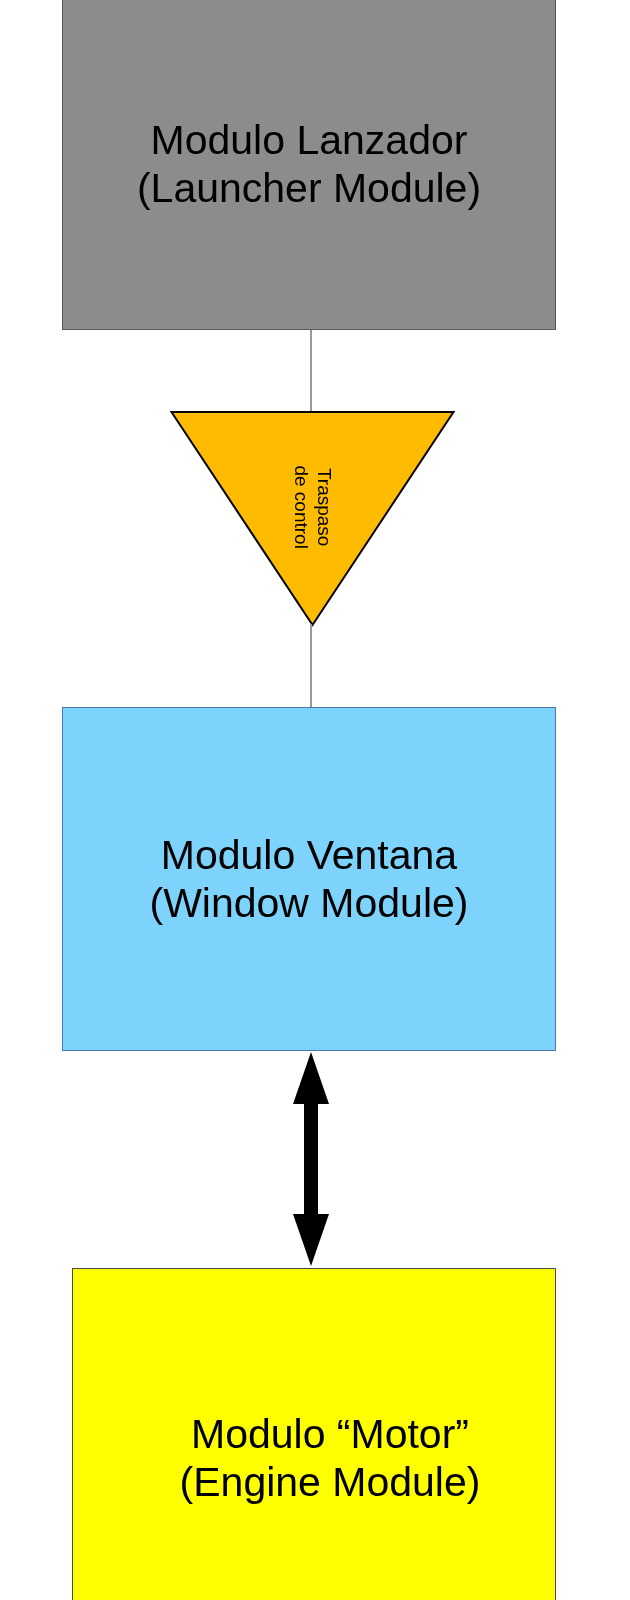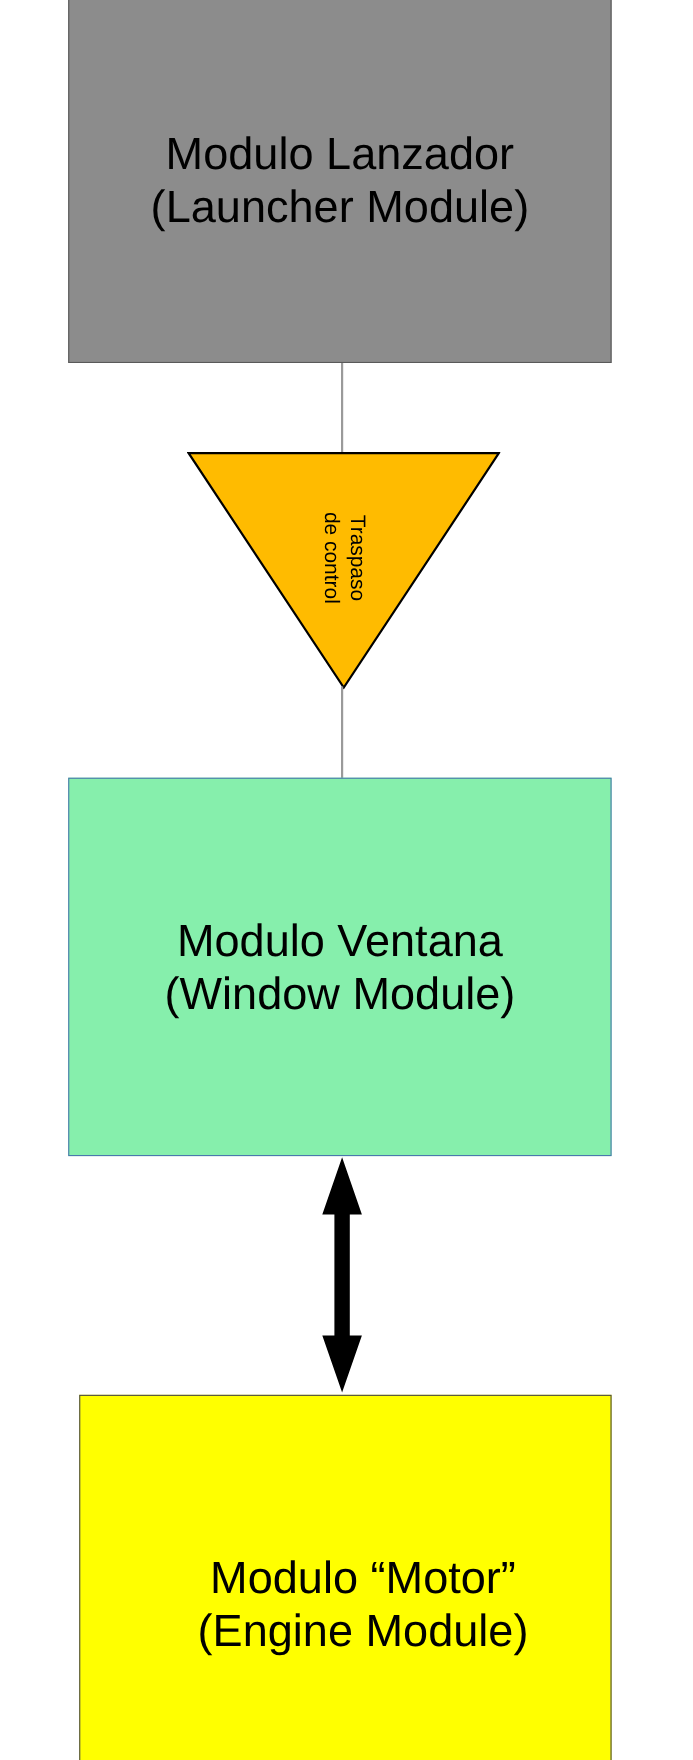--- a/index.html
+++ b/index.html
@@ -41,21 +41,21 @@
     border: 1px solid #595959;
     font-size: 41px;
   }
 
   
   .node-window {
     left: 62px;
     top: 707px;
     width: 494px;
     height: 344px;
-    background: #86efac;
+    background: #7dd3fc;
     border: 1px solid #4a78ad;
     font-size: 41px;
   }
 
   
   .node-engine {
     left: 72px;
     top: 1268px;
     width: 484px;
     height: 340px;

